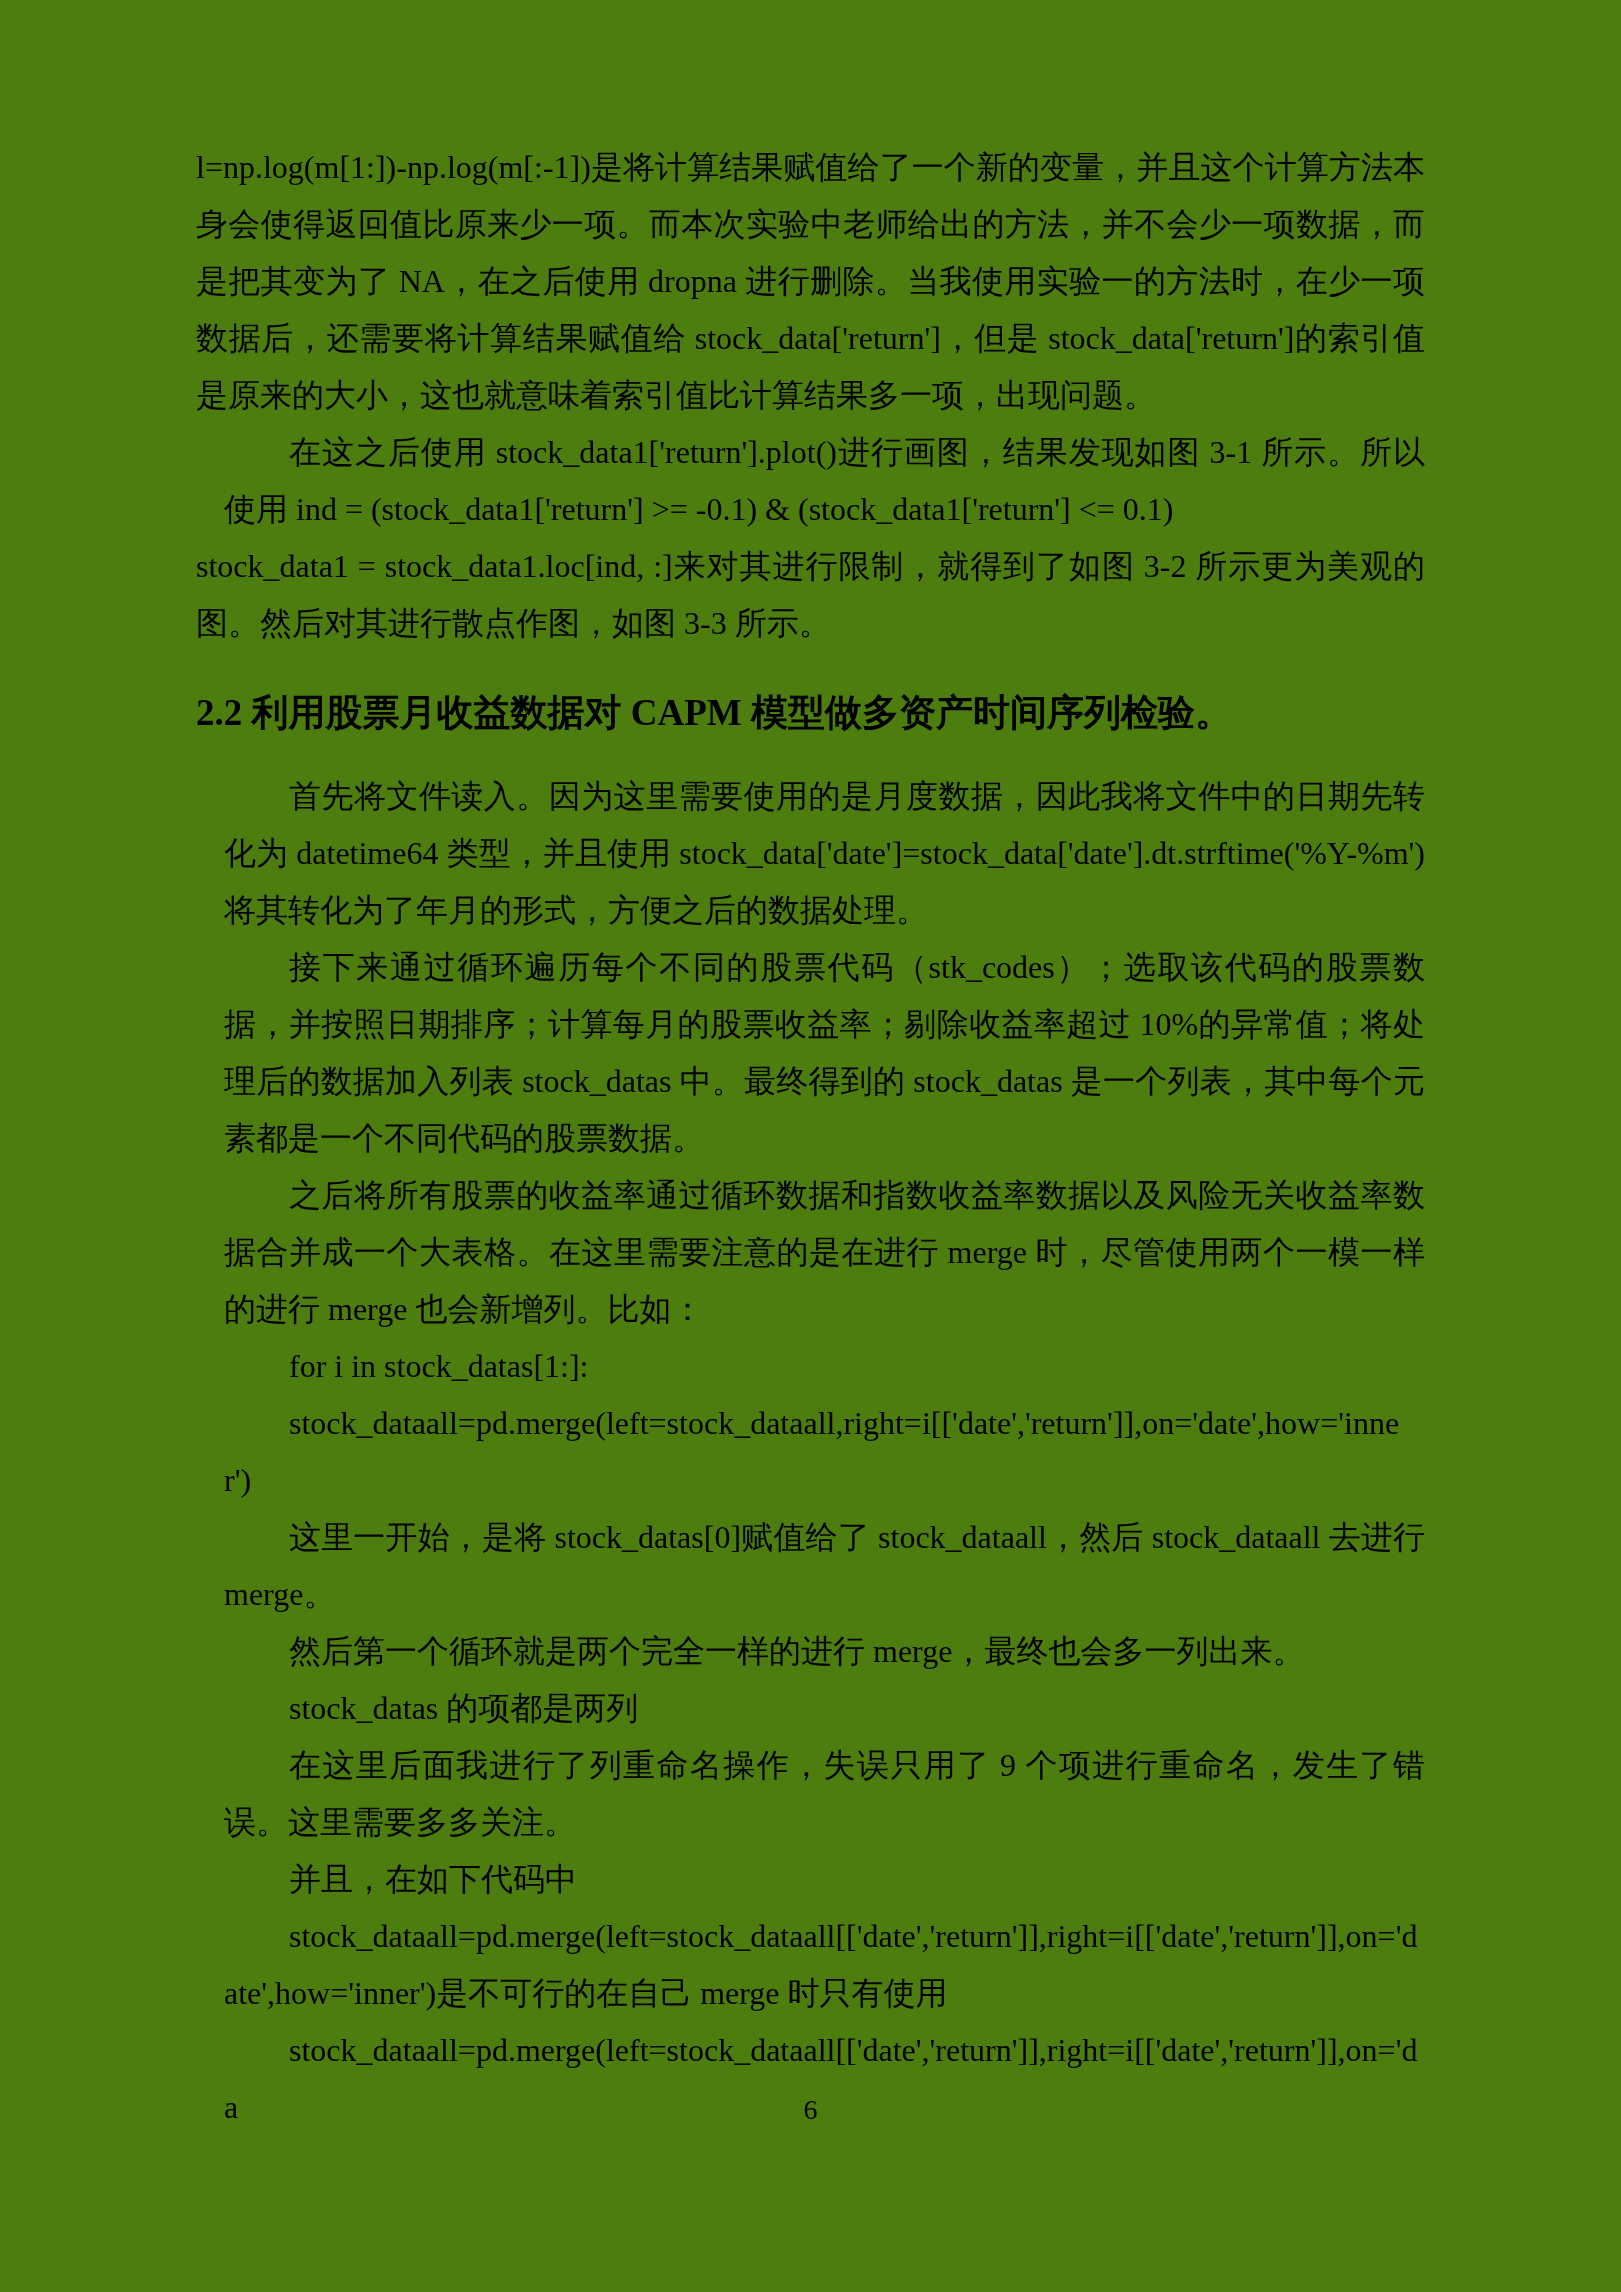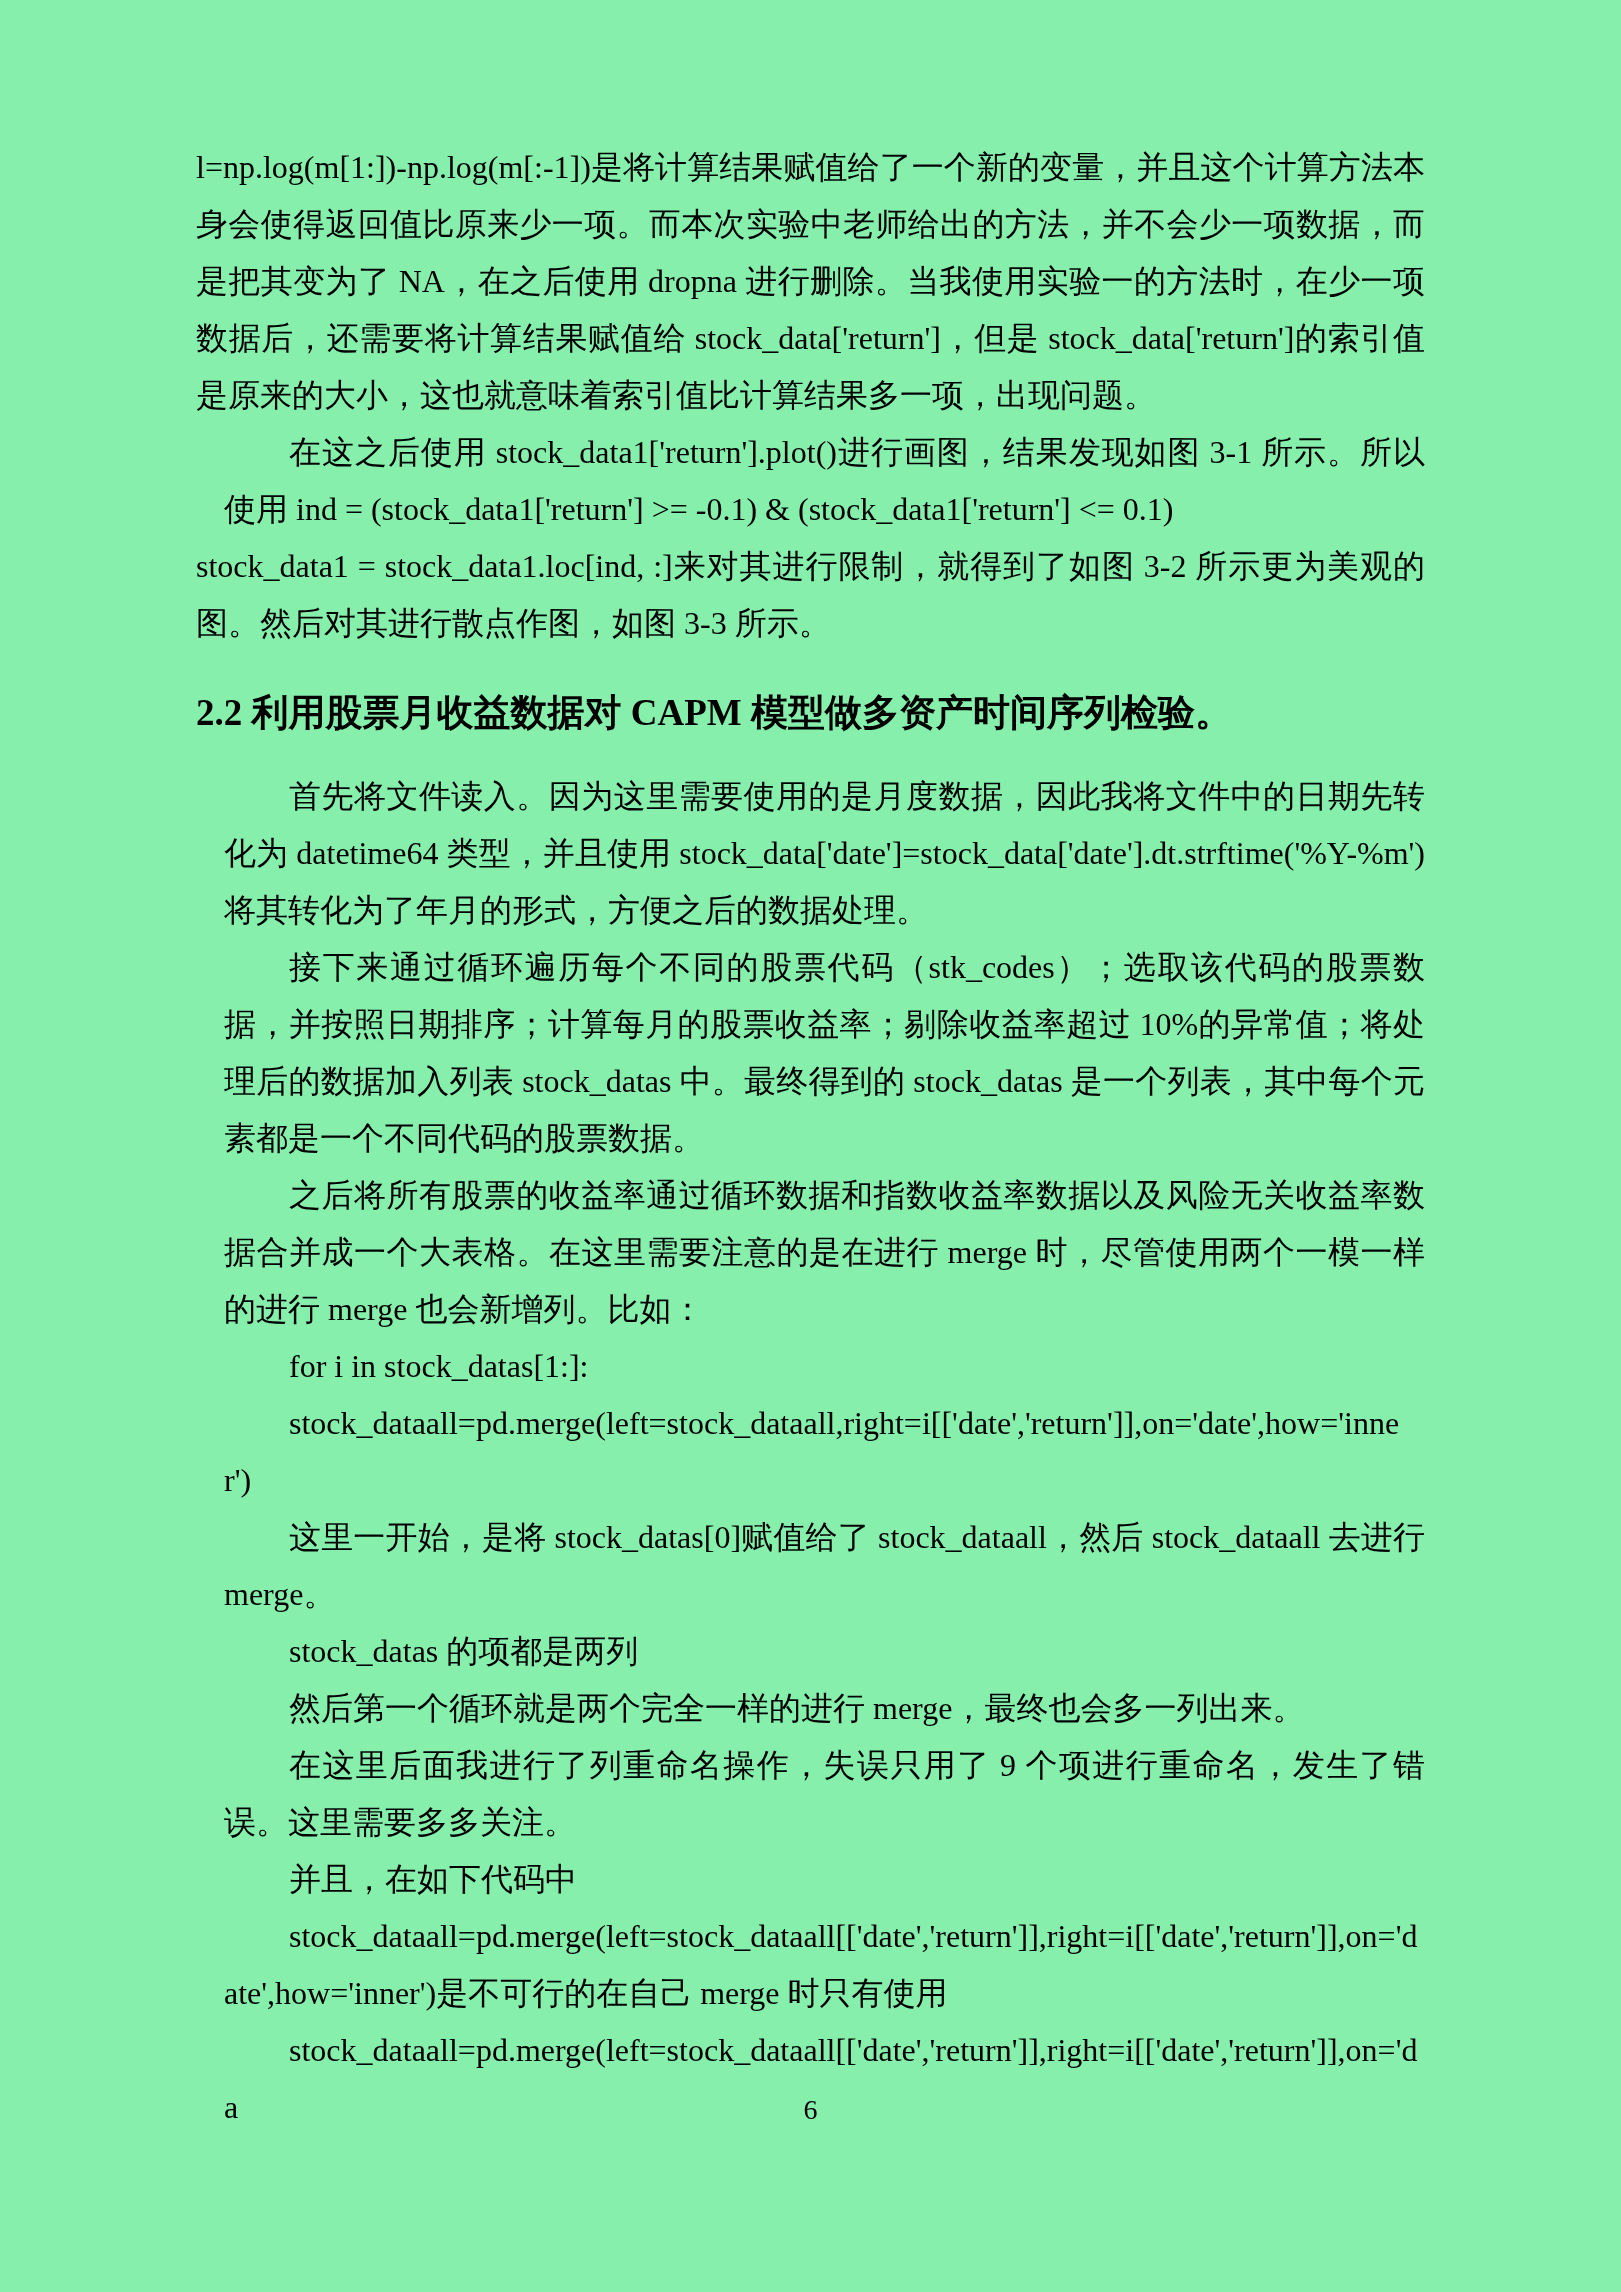--- a/index.html
+++ b/index.html
@@ -4,21 +4,21 @@
 <style>
   html, body {
     margin: 0;
     padding: 0;
     background: #ffffff;
   }
   .page {
     position: relative;
     width: 1621px;
     height: 2293px;
-    background: #86efac;
+    background: #4d7c0f;
     overflow: hidden;
     font-family: "Liberation Serif", "DejaVu Serif", serif;
     color: #000000;
   }
   .content {
     position: absolute;
     left: 196px;
     top: 139px;
     width: 1229px;
     font-size: 32px;
@@ -62,22 +62,22 @@
     <p>l=np.log(m[1:])-np.log(m[:-1])是将计算结果赋值给了一个新的变量，并且这个计算方法本身会使得返回值比原来少一项。而本次实验中老师给出的方法，并不会少一项数据，而是把其变为了 NA，在之后使用 dropna 进行删除。当我使用实验一的方法时，在少一项数据后，还需要将计算结果赋值给 stock_data['return']，但是 stock_data['return']的索引值是原来的大小，这也就意味着索引值比计算结果多一项，出现问题。</p>
     <p class="indent">在这之后使用 stock_data1['return'].plot()进行画图，结果发现如图 3-1 所示。所以使用 ind = (stock_data1['return'] &gt;= -0.1) &amp; (stock_data1['return'] &lt;= 0.1)</p>
     <p>stock_data1 = stock_data1.loc[ind, :]来对其进行限制，就得到了如图 3-2 所示更为美观的图。然后对其进行散点作图，如图 3-3 所示。</p>
     <h2 class="section-heading">2.2 利用股票月收益数据对 CAPM 模型做多资产时间序列检验。</h2>
     <p class="indent">首先将文件读入。因为这里需要使用的是月度数据，因此我将文件中的日期先转化为 datetime64 类型，并且使用 stock_data['date']=stock_data['date'].dt.strftime('%Y-%m')将其转化为了年月的形式，方便之后的数据处理。</p>
     <p class="indent">接下来通过循环遍历每个不同的股票代码（stk_codes）；选取该代码的股票数据，并按照日期排序；计算每月的股票收益率；剔除收益率超过 10%的异常值；将处理后的数据加入列表 stock_datas 中。最终得到的 stock_datas 是一个列表，其中每个元素都是一个不同代码的股票数据。</p>
     <p class="indent">之后将所有股票的收益率通过循环数据和指数收益率数据以及风险无关收益率数据合并成一个大表格。在这里需要注意的是在进行 merge 时，尽管使用两个一模一样的进行 merge 也会新增列。比如：</p>
     <p class="indent">for i in stock_datas[1:]:</p>
     <p class="indent">stock_dataall=pd.merge(left=stock_dataall,right=i[['date','return']],on='date',how='inner')</p>
     <p class="indent">这里一开始，是将 stock_datas[0]赋值给了 stock_dataall，然后 stock_dataall 去进行 merge。</p>
+    <p class="indent">然后第一个循环就是两个完全一样的进行 merge，最终也会多一列出来。</p>
     <p class="indent">stock_datas 的项都是两列</p>
-    <p class="indent">然后第一个循环就是两个完全一样的进行 merge，最终也会多一列出来。</p>
     <p class="indent">在这里后面我进行了列重命名操作，失误只用了 9 个项进行重命名，发生了错误。这里需要多多关注。</p>
     <p class="indent">并且，在如下代码中</p>
     <p class="indent">stock_dataall=pd.merge(left=stock_dataall[['date','return']],right=i[['date','return']],on='date',how='inner')是不可行的在自己 merge 时只有使用</p>
     <p class="indent">stock_dataall=pd.merge(left=stock_dataall[['date','return']],right=i[['date','return']],on='da</p>
   </div>
   <div class="page-number">6</div>
 </div>
 
 
 </body></html>

